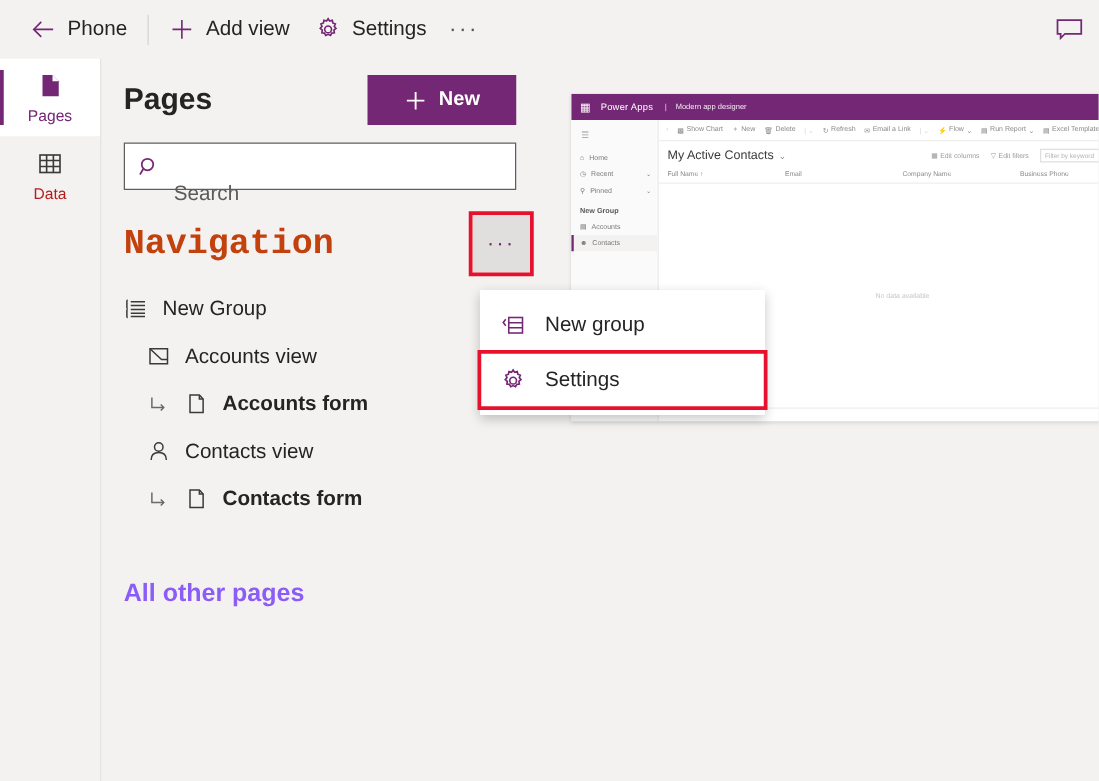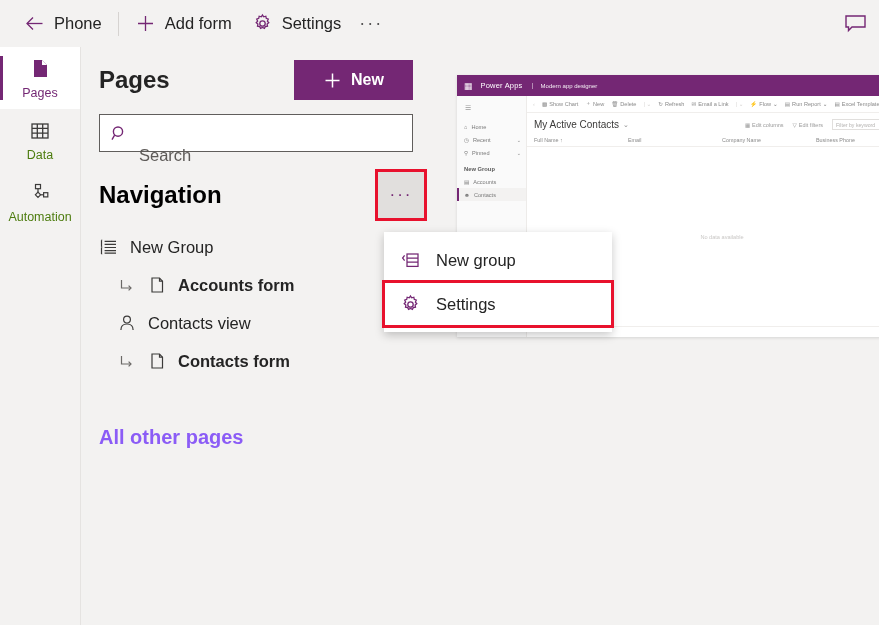--- a/index.html
+++ b/index.html
@@ -37,21 +37,21 @@
 
   
   .rail {
     position: absolute; left: 0; top: 47px; width: 80px; height: 578px;
     background: #f3f2f1;
   }
   .rail-item {
     position: relative; width: 80px; height: 62px;
     display: flex; flex-direction: column; align-items: center;
     justify-content: center; gap: 5px; cursor: pointer;
-    font-size: 12.5px; color: #4d7c0f;
+    font-size: 12.5px; color: #b91c1c;
   }
   .rail-item.active { background: #ffffff; color: #742774; }
   .rail-item.active::before {
     content: ""; position: absolute; left: 0; top: 9px;
     width: 3px; height: 44px; background: #742774;
   }
   .rail-item .rail-ico { height: 24px; display:flex; align-items:center; }
 
   
   .pages-panel {
@@ -82,21 +82,21 @@
     color: #242424; background: transparent;
     font-family: "Liberation Sans", sans-serif;
     margin-top: 44px;
   }
   .search-input::placeholder { color: #5d5a58; }
 
   .nav-head {
     display: flex; align-items: center; justify-content: space-between;
     padding: 10px 0 8px 18px; position: relative;
   }
-  .nav-title { font-size: 24px; font-weight: bold; color: #000000; }
+  .nav-title { font-size: 28px; font-weight: bold; color: #c2410c; font-family: Liberation Mono, monospace; }
   .nav-more {
     width: 46px; height: 46px; display:flex; align-items:center;
     justify-content:center; background:#e1dfdd; cursor:pointer;
     color:#742774; font-size:17px; letter-spacing:2px;
     margin-right: 7px;
   }
   .hl-red { outline: 3px solid #e8112d; outline-offset: 0px; }
 
   .nav-list { padding-top: 2px; }
   .nav-row {
@@ -215,21 +215,21 @@
     </div>
 
     <div class="cmd-sep"></div>
 
     <div class="cmd-item">
       <span class="glyph">
         <svg width="21" height="21" viewBox="0 0 21 21">
             <path d="M10.5 3 V18 M3 10.5 H18" stroke="#742774" stroke-width="1.3" fill="none"></path>
           </svg>
       </span>
-      <span>Add form</span>
+      <span>Add view</span>
     </div>
 
     <div class="cmd-item">
       <span class="glyph">
         <svg width="21" height="21" viewBox="0 0 24 24" fill="none" stroke="#742774" stroke-width="1.5">
           <circle cx="12" cy="12" r="3.1"></circle>
           <path d="M12 2.3 l1.4 2.0 2.4-.6 .5 2.4 2.3 .9-1.0 2.2 1.6 1.9-1.9 1.6 .4 2.4-2.4 .3-1.1 2.2-2.2-1.1-2.2 1.1-1.1-2.2-2.4-.3 .4-2.4-1.9-1.6 1.6-1.9-1.0-2.2 2.3-.9 .5-2.4 2.4 .6z"></path>
         </svg>
       </span>
       <span>Settings</span>
@@ -263,32 +263,20 @@
     <div class="rail-item">
       <span class="rail-ico">
         <svg width="24" height="24" viewBox="0 0 24 24" fill="none" stroke="#3b3a39" stroke-width="1.3">
           <rect x="4" y="5" width="16" height="14"></rect>
           <path d="M4 9.4 H20 M4 14.2 H20 M9.3 5 V19 M14.7 5 V19"></path>
         </svg>
       </span>
       <span>Data</span>
     </div>
 
-    <div class="rail-item">
-      <span class="rail-ico">
-        <svg width="24" height="24" viewBox="0 0 24 24" fill="none" stroke="#3b3a39" stroke-width="1.2">
-          <rect x="7.5" y="3.5" width="5" height="4.2"></rect>
-          <path d="M10 7.7 V11"></path>
-          <path d="M10 11.2 L12.6 13.8 L10 16.4 L7.4 13.8 Z"></path>
-          <path d="M12.6 13.8 H15.5"></path>
-          <rect x="15.6" y="11.7" width="4.2" height="4.2"></rect>
-        </svg>
-      </span>
-      <span>Automation</span>
-    </div>
   </div>
 
   <div class="pages-panel">
 
     <div class="panel-head">
       <div class="panel-title">Pages</div>
       <button class="new-btn">
         <span>
           <svg width="19" height="19" viewBox="0 0 19 19">
               <path d="M9.5 2.5 V16.5 M2.5 9.5 H16.5" stroke="#ffffff" stroke-width="1.5" fill="none"></path>
@@ -320,20 +308,29 @@
       <div class="nav-row">
         <span class="n-ico">
           <svg width="20" height="20" viewBox="0 0 20 20" fill="none" stroke="#3b3a39" stroke-width="1.2">
             <path d="M2.5 3.2 H3.2 M2.5 3.2 V9.8 M2.5 9.8 H3.2 M2.5 10.6 H3.2 M2.5 10.6 V17 M2.5 17 H3.2"></path>
             <path d="M5.6 4.3 H17 M5.6 7.4 H17 M5.6 10.5 H17 M5.6 13.6 H17 M5.6 16.2 H17"></path>
           </svg>
         </span>
         <span>New Group</span>
       </div>
 
+      <div class="nav-row lvl1">
+        <span class="n-ico">
+          <svg width="20" height="20" viewBox="0 0 20 20" fill="none" stroke="#3b3a39" stroke-width="1.2">
+            <rect x="3" y="4" width="14" height="12"></rect>
+            <path d="M3 4 L12.2 12.6 H17"></path>
+          </svg>
+        </span>
+        <span>Accounts view</span>
+      </div>
 
       <div class="nav-row lvl2">
         <span class="n-ico2">
           <svg width="19" height="19" viewBox="0 0 19 19" fill="none" stroke="#6b6967" stroke-width="1.2">
             <path d="M4.5 4 V12 H14"></path>
               <path d="M11.6 9.6 L14 12 L11.6 14.4"></path>
           </svg>
         </span>
         <span class="n-ico">
           <svg width="20" height="20" viewBox="0 0 20 20" fill="none" stroke="#3b3a39" stroke-width="1.2">

